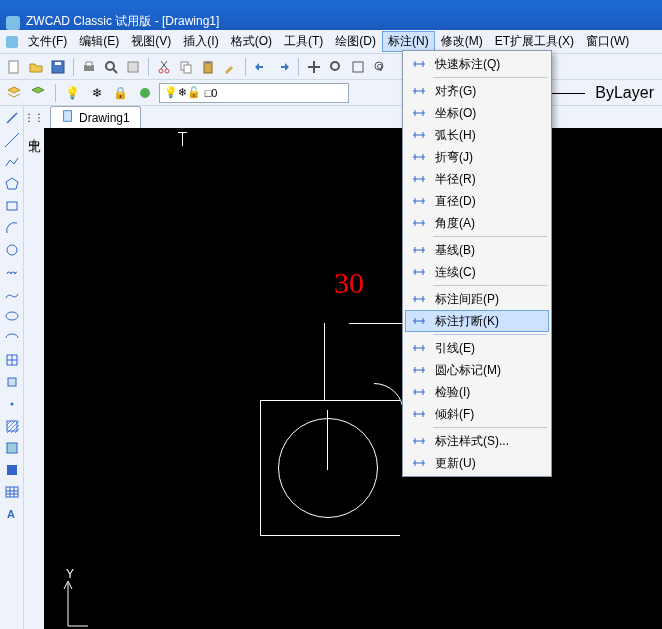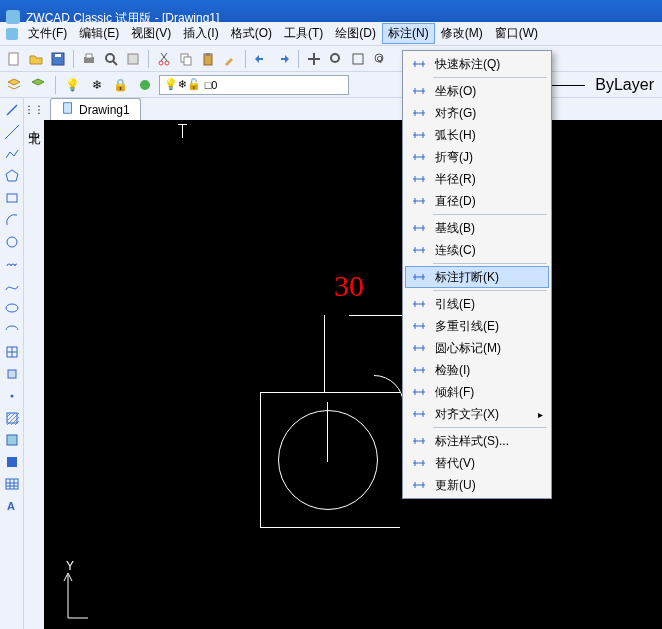--- a/index.html
+++ b/index.html
@@ -1,17 +1,17 @@
 <!DOCTYPE html>
 <html><head>
 <meta charset="utf-8">
 <style>
   * { box-sizing: border-box; margin: 0; padding: 0; font-family: "Microsoft YaHei", "SimSun", sans-serif; }
   body { width: 662px; height: 629px; overflow: hidden; background: #fff; font-size: 12px; }
-  .titlebar { height: 22px; background: linear-gradient(#1e6bd6, #1a5abf); color: #fff; display: flex; align-items: flex-start; padding: 10px 6px; }
+  .titlebar { height: 30px; background: linear-gradient(#1e6bd6, #1a5abf); color: #fff; display: flex; align-items: flex-end; padding: 0 6px; }
   .titlebar .app-icon { width: 14px; height: 14px; background: #7cc0e8; border-radius: 3px; margin-right: 6px; display: inline-block; }
   .menubar { height: 24px; background: #eef3fb; display: flex; align-items: center; padding: 0 2px; border-bottom: 1px solid #cfd8e6; }
   .menubar .menu-item { padding: 2px 6px; cursor: default; white-space: nowrap; }
   .menubar .menu-item.active { background: #cde3ff; border: 1px solid #6ea3e8; padding: 1px 5px; }
   .toolbar { height: 26px; background: #eef3fb; display: flex; align-items: center; padding: 0 4px; gap: 2px; border-bottom: 1px solid #cfd8e6; }
   .toolbar2 { height: 26px; background: #eef3fb; display: flex; align-items: center; padding: 0 4px; gap: 4px; border-bottom: 1px solid #cfd8e6; }
   .tb-btn { width: 20px; height: 20px; display: inline-flex; align-items: center; justify-content: center; border: 1px solid transparent; }
   .sep { width: 1px; height: 18px; background: #b0c0d6; margin: 0 3px; }
   .layer-combo { height: 20px; width: 190px; border: 1px solid #9ab; background: #fff; display: flex; align-items: center; padding: 0 4px; font-size: 11px; }
   .bylayer { margin-left: auto; padding-right: 4px; font-size: 16px; }
@@ -54,20 +54,21 @@
     </span>
   <span class="menu-item">文件(F)</span>
   <span class="menu-item">编辑(E)</span>
   <span class="menu-item">视图(V)</span>
   <span class="menu-item">插入(I)</span>
   <span class="menu-item">格式(O)</span>
   <span class="menu-item">工具(T)</span>
   <span class="menu-item">绘图(D)</span>
   <span class="menu-item active">标注(N)</span>
   <span class="menu-item">修改(M)</span>
+  <span class="menu-item">ET扩展工具(X)</span>
   <span class="menu-item">窗口(W)</span>
 </div>
 
 <div class="toolbar">
   <span class="tb-btn">
       <svg class="icon" viewBox="0 0 16 16">
         <rect x="3" y="2" width="9" height="12" fill="#fff" stroke="#888"></rect>
       </svg>
     </span>
   <span class="tb-btn">
@@ -310,21 +311,21 @@
         <span>Drawing1</span>
       </div>
     </div>
     <div class="canvas">
 
       <div class="shape-line" style="left:138px; top:4px; width:1px; height:14px;"></div>
       <div class="shape-line" style="left:134px; top:4px; width:9px; height:1px;"></div>
 
       <div class="shape-line" style="left:280px; top:195px; width:1px; height:77px;"></div>
 
-      <span class="dim-text" style="left:290px; top:149px;">30</span>
+      <span class="dim-text" style="left:290px; top:138px;">30</span>
 
       <div class="shape-line" style="left:216px; top:272px; width:140px; height:1px;"></div>
       <div class="shape-line" style="left:216px; top:272px; width:1px; height:135px;"></div>
       <div class="shape-line" style="left:216px; top:407px; width:140px; height:1px;"></div>
 
       <div class="shape-line" style="left:305px; top:195px; width:55px; height:1px;"></div>
 
       <div style="position:absolute; left:300px; top:255px; width:60px; height:60px; border:1px solid #fff; border-radius:50%; clip-path: inset(0 0 50% 50%);"></div>
 
       <div class="circle" style="left:234px; top:290px; width:100px; height:100px;"></div>
@@ -358,40 +359,40 @@
     </div>
     <div class="dd-sep"></div>
     <div class="dd-item">
       <span class="dd-icon">
         <svg width="16" height="16" viewBox="0 0 16 16">
           <line x1="2" y1="8" x2="14" y2="8" stroke="#36c"></line>
           <line x1="4" y1="5" x2="4" y2="11" stroke="#36c"></line>
           <line x1="12" y1="5" x2="12" y2="11" stroke="#36c"></line>
         </svg>
       </span>
+      <span>对齐(G)</span>
+    </div>
+    <div class="dd-item">
+      <span class="dd-icon">
+        <svg width="16" height="16" viewBox="0 0 16 16">
+          <line x1="2" y1="8" x2="14" y2="8" stroke="#36c"></line>
+          <line x1="4" y1="5" x2="4" y2="11" stroke="#36c"></line>
+          <line x1="12" y1="5" x2="12" y2="11" stroke="#36c"></line>
+        </svg>
+      </span>
       <span>坐标(O)</span>
     </div>
     <div class="dd-item">
       <span class="dd-icon">
         <svg width="16" height="16" viewBox="0 0 16 16">
           <line x1="2" y1="8" x2="14" y2="8" stroke="#36c"></line>
           <line x1="4" y1="5" x2="4" y2="11" stroke="#36c"></line>
           <line x1="12" y1="5" x2="12" y2="11" stroke="#36c"></line>
         </svg>
       </span>
-      <span>对齐(G)</span>
-    </div>
-    <div class="dd-item">
-      <span class="dd-icon">
-        <svg width="16" height="16" viewBox="0 0 16 16">
-          <line x1="2" y1="8" x2="14" y2="8" stroke="#36c"></line>
-          <line x1="4" y1="5" x2="4" y2="11" stroke="#36c"></line>
-          <line x1="12" y1="5" x2="12" y2="11" stroke="#36c"></line>
-        </svg>
-      </span>
       <span>弧长(H)</span>
     </div>
     <div class="dd-item">
       <span class="dd-icon">
         <svg width="16" height="16" viewBox="0 0 16 16">
           <line x1="2" y1="8" x2="14" y2="8" stroke="#36c"></line>
           <line x1="4" y1="5" x2="4" y2="11" stroke="#36c"></line>
           <line x1="12" y1="5" x2="12" y2="11" stroke="#36c"></line>
         </svg>
       </span>
@@ -410,20 +411,30 @@
     <div class="dd-item">
       <span class="dd-icon">
         <svg width="16" height="16" viewBox="0 0 16 16">
           <line x1="2" y1="8" x2="14" y2="8" stroke="#36c"></line>
           <line x1="4" y1="5" x2="4" y2="11" stroke="#36c"></line>
           <line x1="12" y1="5" x2="12" y2="11" stroke="#36c"></line>
         </svg>
       </span>
       <span>直径(D)</span>
     </div>
+    <div class="dd-item">
+      <span class="dd-icon">
+        <svg width="16" height="16" viewBox="0 0 16 16">
+          <line x1="2" y1="8" x2="14" y2="8" stroke="#36c"></line>
+          <line x1="4" y1="5" x2="4" y2="11" stroke="#36c"></line>
+          <line x1="12" y1="5" x2="12" y2="11" stroke="#36c"></line>
+        </svg>
+      </span>
+      <span>角度(A)</span>
+    </div>
     <div class="dd-sep"></div>
     <div class="dd-item">
       <span class="dd-icon">
         <svg width="16" height="16" viewBox="0 0 16 16">
           <line x1="2" y1="8" x2="14" y2="8" stroke="#36c"></line>
           <line x1="4" y1="5" x2="4" y2="11" stroke="#36c"></line>
           <line x1="12" y1="5" x2="12" y2="11" stroke="#36c"></line>
         </svg>
       </span>
       <span>基线(B)</span>
@@ -432,20 +443,30 @@
       <span class="dd-icon">
         <svg width="16" height="16" viewBox="0 0 16 16">
           <line x1="2" y1="8" x2="14" y2="8" stroke="#36c"></line>
           <line x1="4" y1="5" x2="4" y2="11" stroke="#36c"></line>
           <line x1="12" y1="5" x2="12" y2="11" stroke="#36c"></line>
         </svg>
       </span>
       <span>连续(C)</span>
     </div>
     <div class="dd-sep"></div>
+    <div class="dd-item">
+      <span class="dd-icon">
+        <svg width="16" height="16" viewBox="0 0 16 16">
+          <line x1="2" y1="8" x2="14" y2="8" stroke="#36c"></line>
+          <line x1="4" y1="5" x2="4" y2="11" stroke="#36c"></line>
+          <line x1="12" y1="5" x2="12" y2="11" stroke="#36c"></line>
+        </svg>
+      </span>
+      <span>标注间距(P)</span>
+    </div>
     <div class="dd-item hover">
       <span class="dd-icon">
         <svg width="16" height="16" viewBox="0 0 16 16">
           <line x1="2" y1="8" x2="14" y2="8" stroke="#36c"></line>
           <line x1="4" y1="5" x2="4" y2="11" stroke="#36c"></line>
           <line x1="12" y1="5" x2="12" y2="11" stroke="#36c"></line>
         </svg>
       </span>
       <span>标注打断(K)</span>
     </div>
@@ -461,30 +482,20 @@
       <span>引线(E)</span>
     </div>
     <div class="dd-item">
       <span class="dd-icon">
         <svg width="16" height="16" viewBox="0 0 16 16">
           <line x1="2" y1="8" x2="14" y2="8" stroke="#36c"></line>
           <line x1="4" y1="5" x2="4" y2="11" stroke="#36c"></line>
           <line x1="12" y1="5" x2="12" y2="11" stroke="#36c"></line>
         </svg>
       </span>
-      <span>多重引线(E)</span>
-    </div>
-    <div class="dd-item">
-      <span class="dd-icon">
-        <svg width="16" height="16" viewBox="0 0 16 16">
-          <line x1="2" y1="8" x2="14" y2="8" stroke="#36c"></line>
-          <line x1="4" y1="5" x2="4" y2="11" stroke="#36c"></line>
-          <line x1="12" y1="5" x2="12" y2="11" stroke="#36c"></line>
-        </svg>
-      </span>
       <span>圆心标记(M)</span>
     </div>
     <div class="dd-item">
       <span class="dd-icon">
         <svg width="16" height="16" viewBox="0 0 16 16">
           <line x1="2" y1="8" x2="14" y2="8" stroke="#36c"></line>
           <line x1="4" y1="5" x2="4" y2="11" stroke="#36c"></line>
           <line x1="12" y1="5" x2="12" y2="11" stroke="#36c"></line>
         </svg>
       </span>
@@ -493,55 +504,34 @@
     <div class="dd-item">
       <span class="dd-icon">
         <svg width="16" height="16" viewBox="0 0 16 16">
           <line x1="2" y1="8" x2="14" y2="8" stroke="#36c"></line>
           <line x1="4" y1="5" x2="4" y2="11" stroke="#36c"></line>
           <line x1="12" y1="5" x2="12" y2="11" stroke="#36c"></line>
         </svg>
       </span>
       <span>倾斜(F)</span>
     </div>
-    <div class="dd-item">
-      <span class="dd-icon">
-        <svg width="16" height="16" viewBox="0 0 16 16">
-          <line x1="2" y1="8" x2="14" y2="8" stroke="#36c"></line>
-          <line x1="4" y1="5" x2="4" y2="11" stroke="#36c"></line>
-          <line x1="12" y1="5" x2="12" y2="11" stroke="#36c"></line>
-        </svg>
-      </span>
-      <span>对齐文字(X)</span>
-      <span class="dd-arrow">▸</span>
-    </div>
     <div class="dd-sep"></div>
     <div class="dd-item">
       <span class="dd-icon">
         <svg width="16" height="16" viewBox="0 0 16 16">
           <line x1="2" y1="8" x2="14" y2="8" stroke="#36c"></line>
           <line x1="4" y1="5" x2="4" y2="11" stroke="#36c"></line>
           <line x1="12" y1="5" x2="12" y2="11" stroke="#36c"></line>
         </svg>
       </span>
       <span>标注样式(S)...</span>
     </div>
     <div class="dd-item">
       <span class="dd-icon">
         <svg width="16" height="16" viewBox="0 0 16 16">
           <line x1="2" y1="8" x2="14" y2="8" stroke="#36c"></line>
           <line x1="4" y1="5" x2="4" y2="11" stroke="#36c"></line>
           <line x1="12" y1="5" x2="12" y2="11" stroke="#36c"></line>
         </svg>
       </span>
-      <span>替代(V)</span>
-    </div>
-    <div class="dd-item">
-      <span class="dd-icon">
-        <svg width="16" height="16" viewBox="0 0 16 16">
-          <line x1="2" y1="8" x2="14" y2="8" stroke="#36c"></line>
-          <line x1="4" y1="5" x2="4" y2="11" stroke="#36c"></line>
-          <line x1="12" y1="5" x2="12" y2="11" stroke="#36c"></line>
-        </svg>
-      </span>
       <span>更新(U)</span>
     </div>
   </div>
 
 </body></html>

